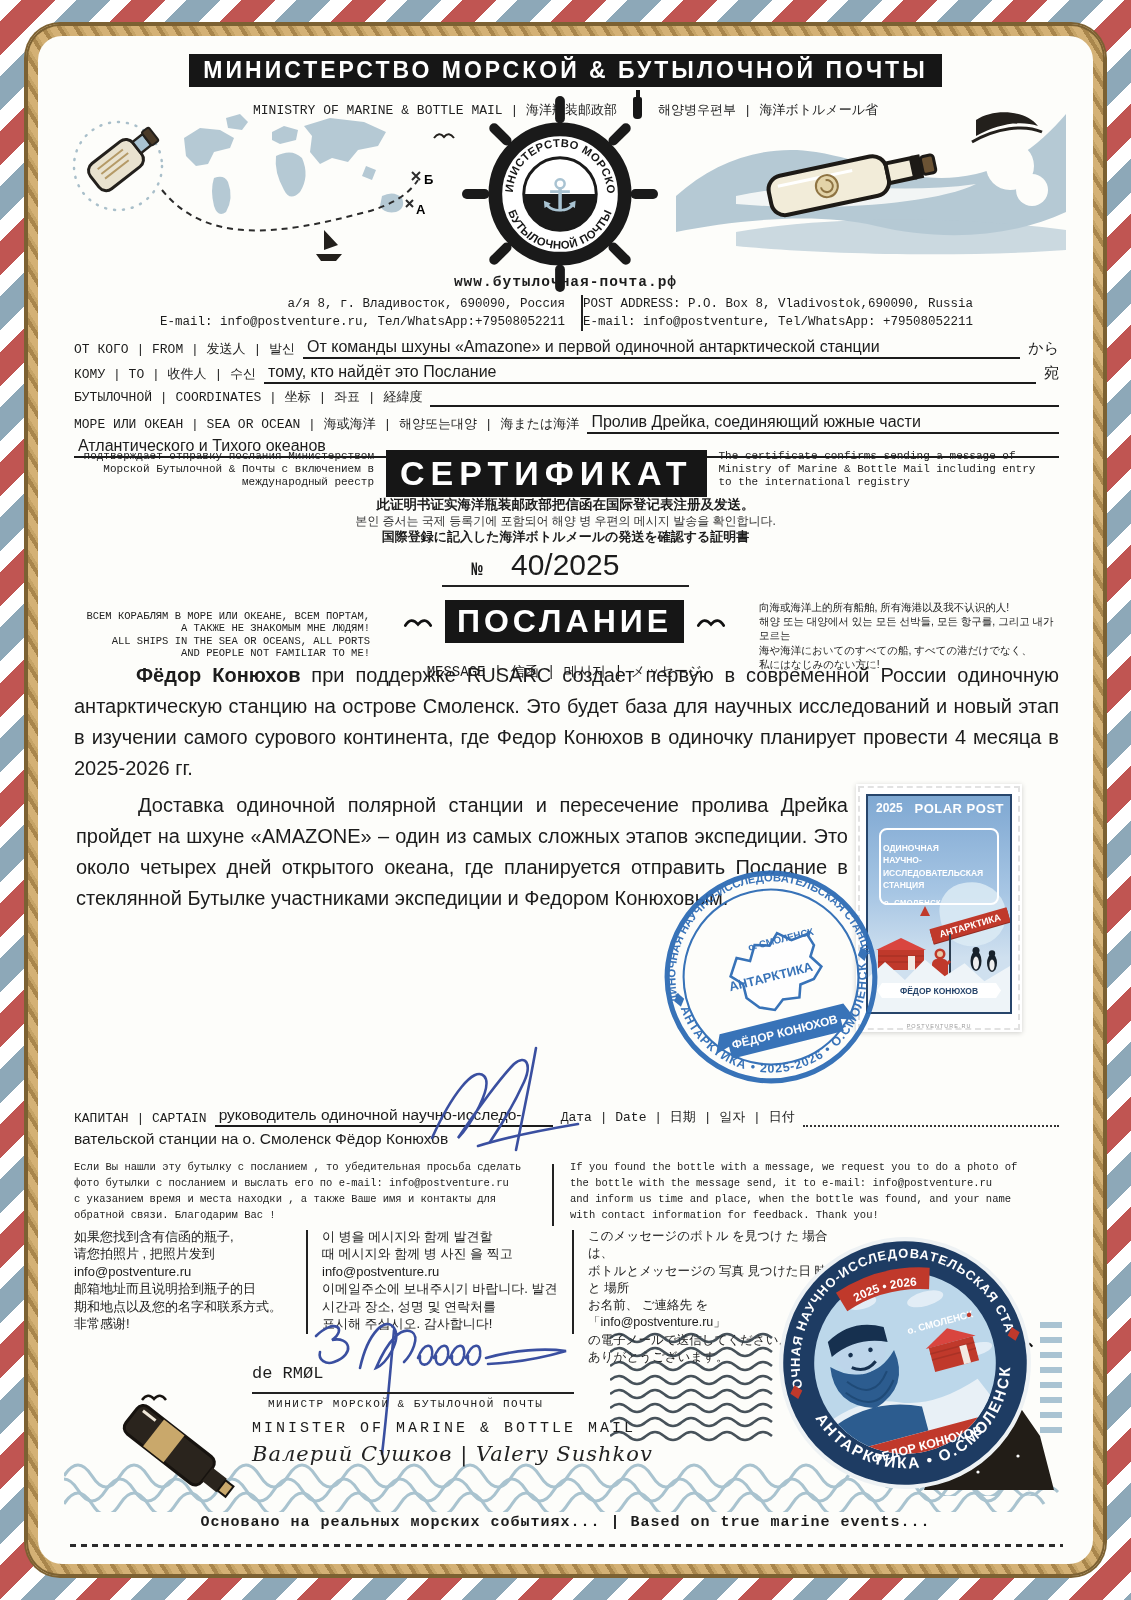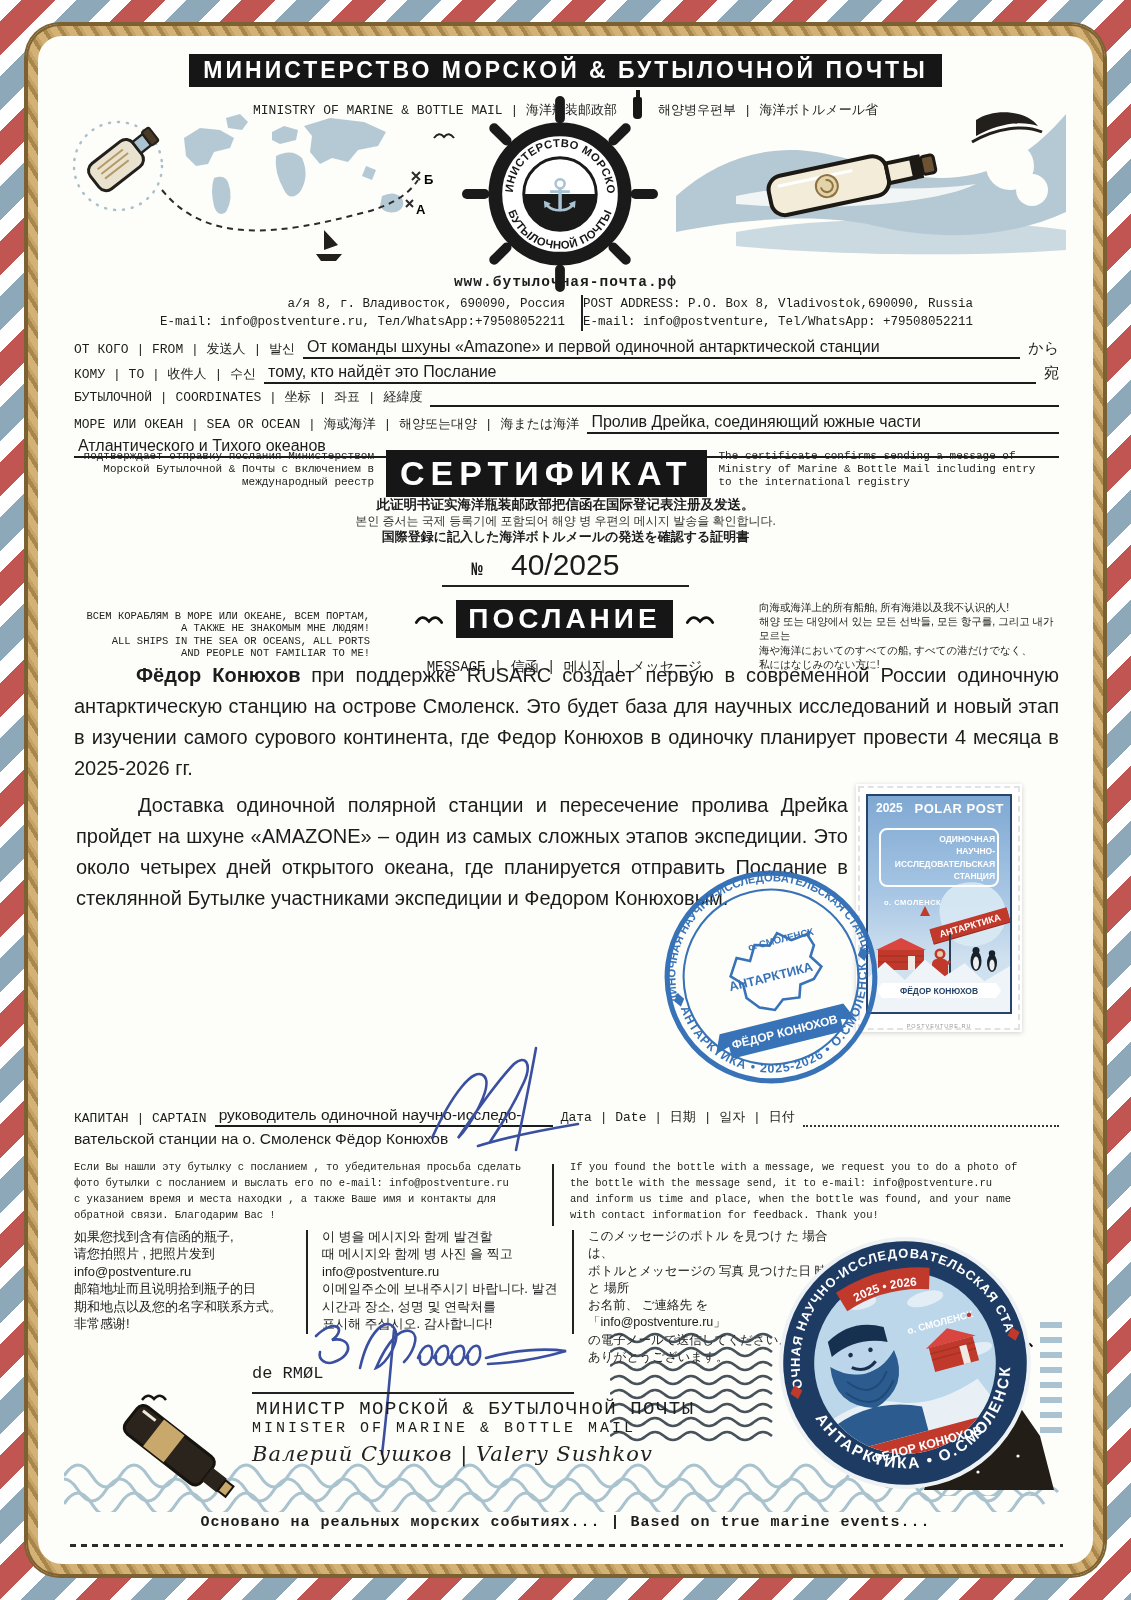--- a/index.html
+++ b/index.html
@@ -21,21 +21,21 @@
   .addr{display:flex;justify-content:center;font-size:12.5px;line-height:1.45}
   .addr .l{text-align:right;padding-right:16px;border-right:2px solid #222}
   .addr .r{text-align:center;padding-left:0}
   .fline{display:flex;align-items:flex-end;gap:8px;left:74px;right:72px}
   .fl-label{font-size:13px;white-space:nowrap;padding-bottom:1px}
   .fl-value{flex:1;border-bottom:2px solid #1c1c1c;font-size:16px;padding:0 4px 1px;white-space:nowrap;overflow:hidden}
   .fl-suffix{font-size:15px;padding-bottom:1px}
   .cert-row{left:74px;right:72px;display:flex;align-items:flex-start}
   .cert-side{font-size:11px;line-height:1.18;color:#222}
   .cert-title{font-weight:bold;font-size:34px;letter-spacing:6px;padding:4px 14px;margin:0 12px;white-space:nowrap}
-  .msg-title{font-weight:bold;font-size:28px;letter-spacing:4px;padding:3px 12px;white-space:nowrap}
+  .msg-title{font-weight:bold;font-size:32px;letter-spacing:4px;padding:3px 12px;white-space:nowrap}
   .para{font-size:20px;line-height:1.55;text-align:justify;text-indent:62px}
   .stamp{width:166px;height:248px;background:#fff;outline:2px dashed #e2e2e2;outline-offset:-4px;box-shadow:0 1px 5px rgba(0,0,0,.18)}
   .scene{position:absolute;left:10px;top:10px;right:10px;bottom:18px;border:2px solid #27456b;overflow:hidden;
     background:linear-gradient(180deg,#7fa8d2 0%,#a7c6e4 45%,#cfe0ef 75%)}
   .instr{display:flex}
   .vdiv{width:2px;background:#222}
   .dotted{flex:1;border-bottom:2px dotted #333;height:14px}
   .rot{transform:rotate(-14deg)}
   .rot2{transform:rotate(-15deg)}
   .script{font-family:"DejaVu Serif",serif;font-style:italic;font-size:21px;letter-spacing:1px;color:#222}
@@ -204,21 +204,21 @@
   </div>
 
   <p class="a para" style="left:74px;right:72px;top:660px;margin:0"><b>Фёдор Конюхов</b><span> при поддержке RUSARC создает первую в современной России одиночную антарктическую станцию на острове Смоленск. Это будет база для научных исследований и новый этап в изучении самого сурового континента, где Федор Конюхов в одиночку планирует провести 4 месяца в 2025-2026 гг.</span></p>
   <p class="a para" style="left:74px;width:772px;top:788px;margin:2px"><span>Доставка одиночной полярной станции и пересечение пролива Дрейка пройдет на шхуне «AMAZONE» – один из самых сложных этапов экспедиции. Это около четырех дней открытого океана, где планируется отправить Послание в стеклянной Бутылке участниками экспедиции и Федором Конюховым.</span></p>
 
   <div class="a stamp" style="left:856px;top:784px">
     <div class="scene">
       <div class="a" style="right:4px;top:86px;width:66px;height:64px;background:#dcebf5;opacity:.85;border-radius:45% 55% 50% 50%;transform:rotate(-8deg)"></div>
       <div class="a" style="left:8px;top:5px;color:#fff;font-weight:bold;font-size:12px">2025</div>
       <div class="a" style="right:6px;top:5px;color:#fff;font-weight:bold;font-size:13px;letter-spacing:.5px">POLAR POST</div>
-      <div class="a" style="left:11px;right:11px;top:32px;border:2px solid #fff;border-radius:8px;padding:3px 2px;color:#fff;font-weight:bold;font-size:8.5px;line-height:1.45;text-align:right">ОДИНОЧНАЯ<br>НАУЧНО-ИССЛЕДОВАТЕЛЬСКАЯ<br>СТАНЦИЯ</div>
+      <div class="a" style="left:11px;right:11px;top:32px;border:2px solid #fff;border-radius:8px;padding:12px 2px;color:#fff;font-weight:bold;font-size:8.5px;line-height:1.45;text-align:left">ОДИНОЧНАЯ<br>НАУЧНО-ИССЛЕДОВАТЕЛЬСКАЯ<br>СТАНЦИЯ</div>
       <div class="a" style="left:16px;top:102px;color:#fff;font-weight:bold;font-size:7.5px;letter-spacing:.5px">о. СМОЛЕНСК</div>
       <div class="a" style="left:52px;top:110px;width:0;height:0;border-left:5px solid transparent;border-right:5px solid transparent;border-bottom:10px solid #c0392b"></div>
       <div class="a" style="left:62px;top:122px;width:80px;padding:2px 0;background:#c0392b;color:#fff;font-weight:bold;font-size:9.5px;text-align:center;transform:rotate(-16deg);box-shadow:0 1px 0 #8f2b23">АНТАРКТИКА</div>
       <svg class="a" style="left:8px;top:142px" width="50" height="34" viewBox="0 0 50 34">
         <polygon points="0,12 25,0 50,12" fill="#d9453f"></polygon>
           <rect x="2" y="12" width="46" height="20" fill="#c0392b"></rect>
         <path d="M2,18 h46 M2,24 h46" stroke="#a93226" stroke-width="1.5"></path>
           <rect x="32" y="18" width="7" height="14" fill="#f2e9e2"></rect>
       </svg>
       <svg class="a" style="left:60px;top:138px" width="30" height="58" viewBox="0 0 30 58">
@@ -325,21 +325,21 @@
     <g stroke="#3a4fa0" stroke-width="2.6" fill="none" stroke-linecap="round">
       <path d="M26,30 C44,12 58,22 42,34 C60,30 66,48 44,56 C36,59 28,54 30,46"></path>
       <path d="M70,62 C78,26 96,10 104,22 C112,34 96,58 86,62 C98,34 112,20 122,26 C130,31 122,48 114,56"></path>
       <path d="M128,52 c6,-16 16,-16 14,-2 c-2,11 -14,12 -12,0 m14,2 c6,-16 16,-16 14,-2 c-2,11 -14,12 -12,0 m14,2 c6,-16 16,-16 14,-2 c-2,11 -14,12 -12,0 m14,2 c6,-16 16,-16 14,-2 c-2,11 -14,12 -12,0"></path>
       <path d="M196,52 C224,44 254,42 276,45 C252,52 222,57 198,58"></path>
       <path d="M104,24 C100,70 96,116 92,148"></path>
     </g>
   </svg>
   <div class="a mono" style="left:252px;top:1364px;font-size:17px">de RMØL</div>
   <div class="a hrule" style="left:252px;top:1392px;width:322px"></div>
-  <div class="a mono" style="left:256px;top:1398px;font-size:19px;letter-spacing:1.5px">МИНИСТР МОРСКОЙ &amp; БУТЫЛОЧНОЙ ПОЧТЫ</div>
+  <div class="a mono" style="left:268px;top:1398px;font-size:11px;letter-spacing:1.5px">МИНИСТР МОРСКОЙ &amp; БУТЫЛОЧНОЙ ПОЧТЫ</div>
   <div class="a mono" style="left:252px;top:1420px;font-size:15px;letter-spacing:3px">MINISTER OF MARINE &amp; BOTTLE MAIL</div>
   <div class="a script" style="left:252px;top:1442px">Валерий Сушков | Valery Sushkov</div>
 
   <svg class="a" style="left:102px;top:1390px" width="150" height="125" viewBox="0 0 150 125">
     <path d="M40,10 q6,-8 12,-1 q6,-7 12,1" stroke="#17130f" stroke-width="2.5" fill="none"></path>
     <g transform="rotate(38 75 60)">
       <rect x="18" y="44" width="96" height="34" rx="8" fill="#2a241d" stroke="#17130f" stroke-width="3"></rect>
       <rect x="46" y="44" width="26" height="34" fill="#c9a86b"></rect>
       <path d="M24,50 h16" stroke="#f0e8d8" stroke-width="3"></path>
       <rect x="114" y="52" width="18" height="17" fill="#2a241d"></rect>

